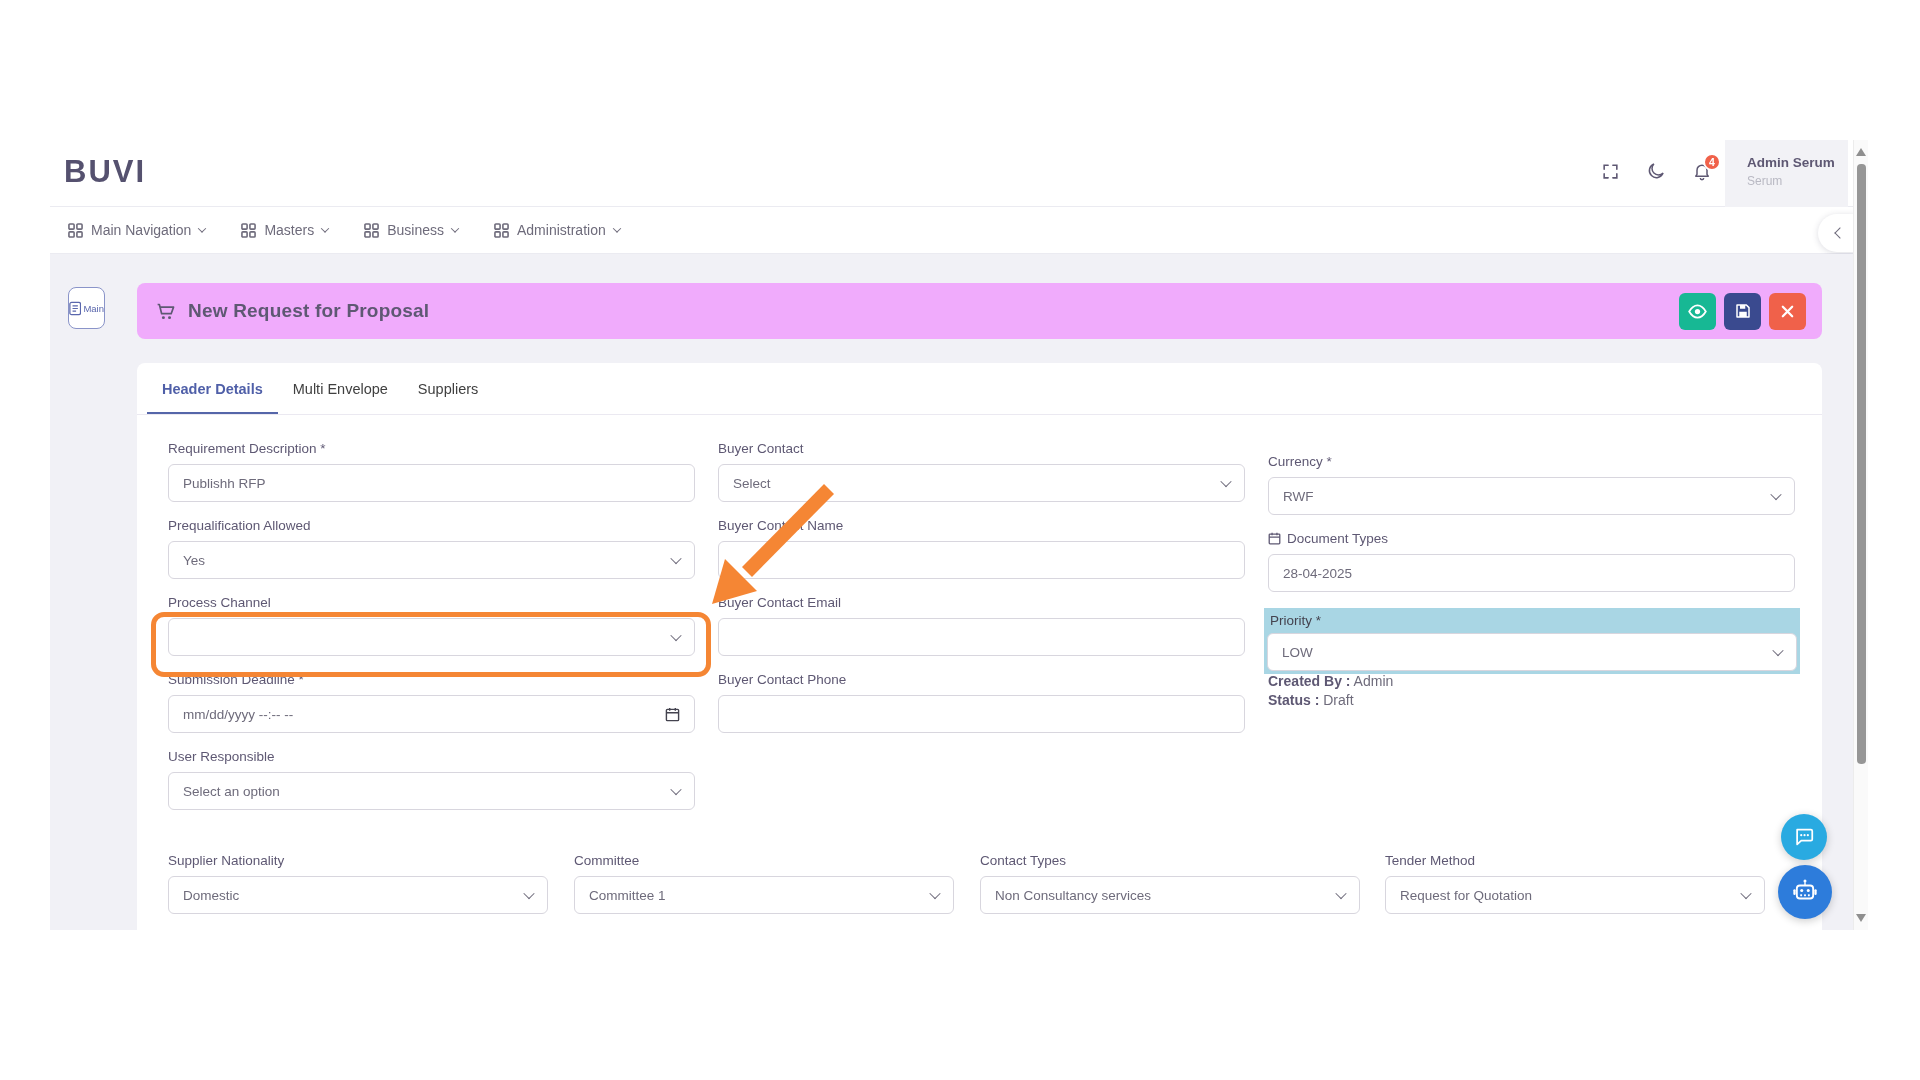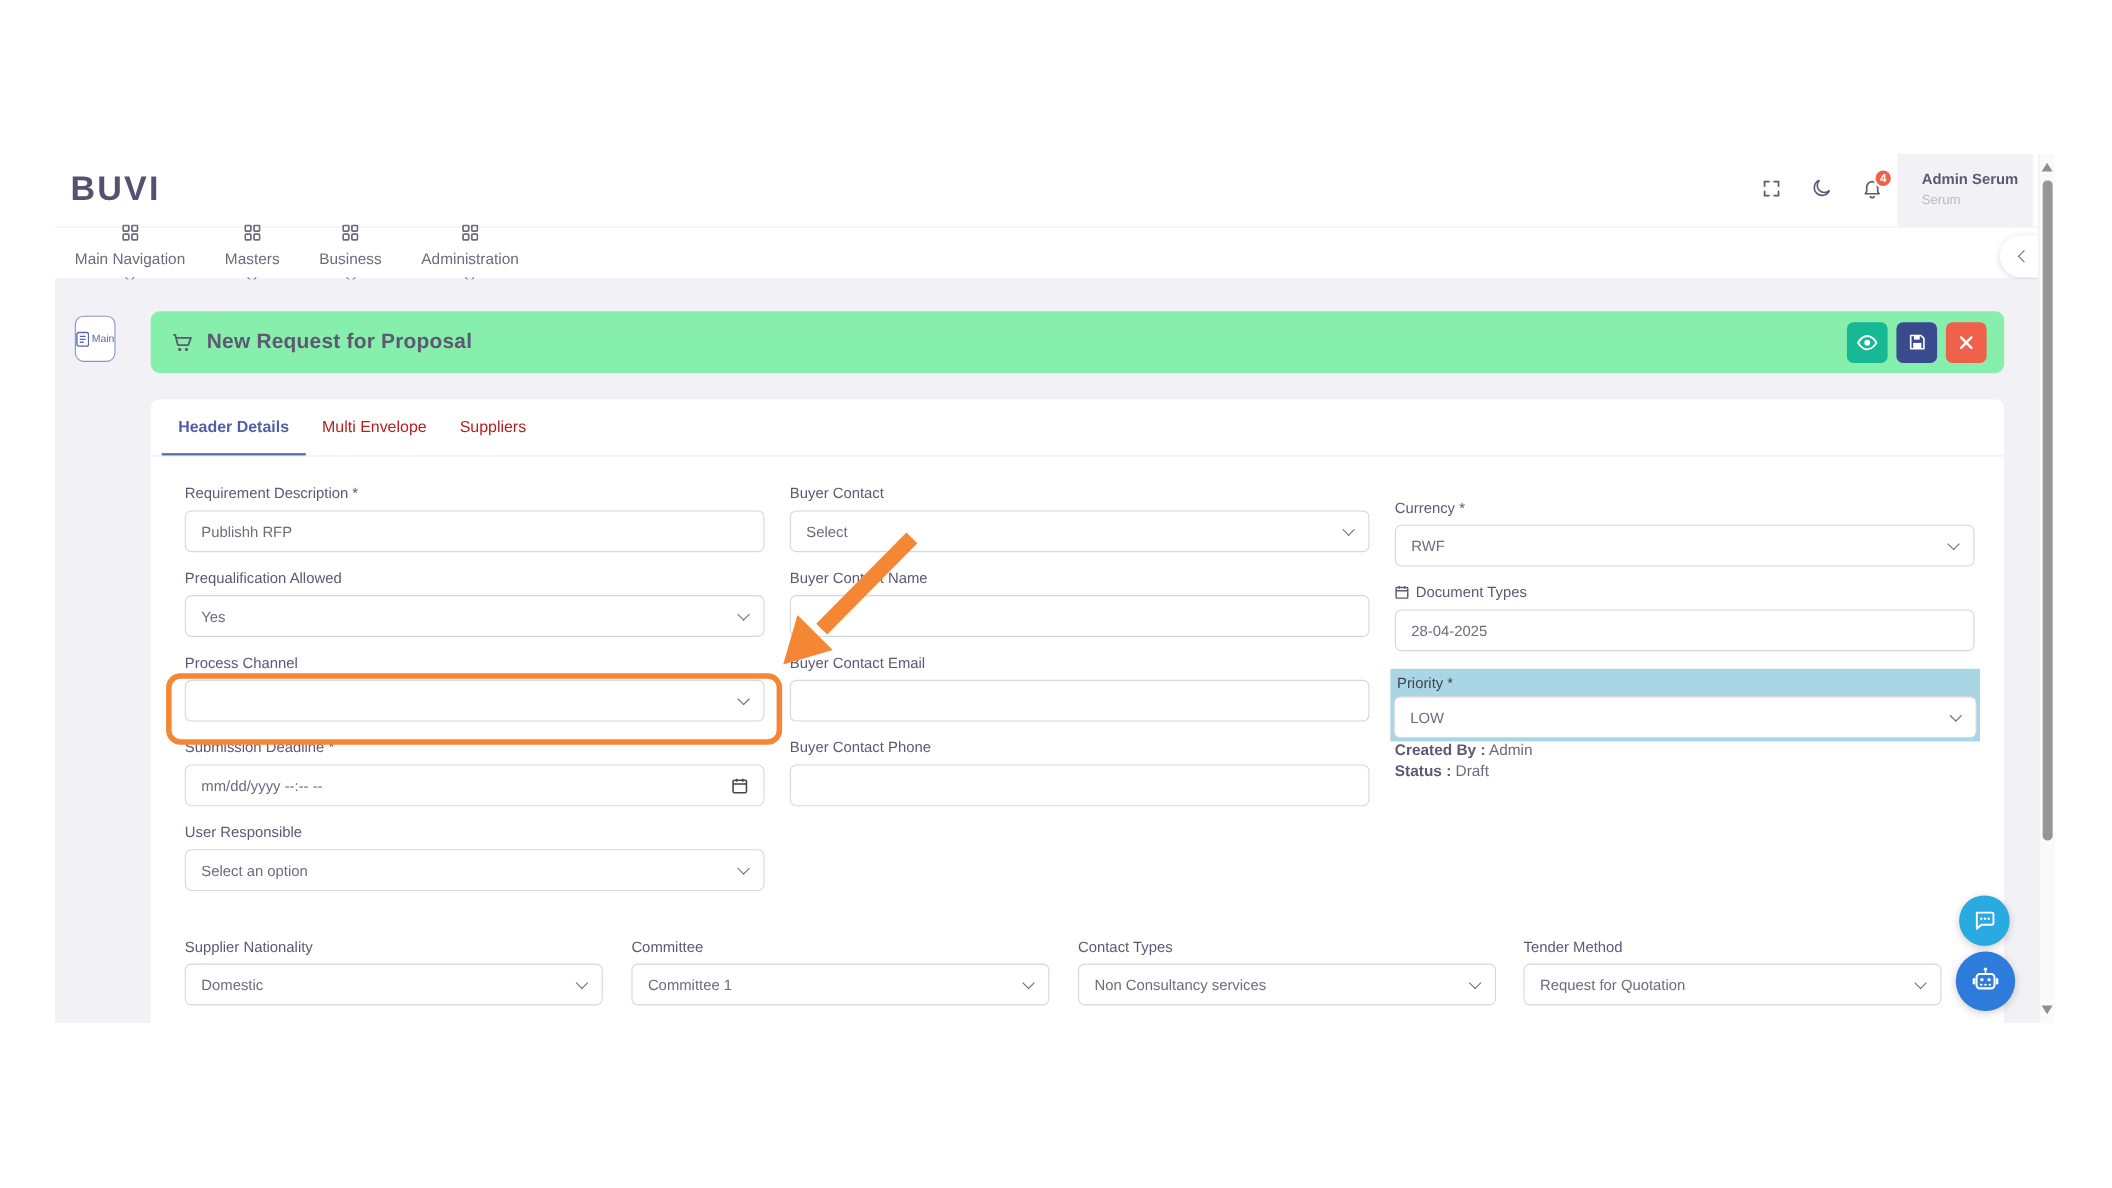--- a/index.html
+++ b/index.html
@@ -19,47 +19,47 @@
   .badge{ position:absolute; top:-7px; right:-8px; width:18px; height:18px; border-radius:50%;
           background:#f0614a; color:#fff; font-size:10.5px; font-weight:700; display:flex;
           align-items:center; justify-content:center; border:2px solid #fff; }
   .userchip{ position:absolute; right:5px; top:0; width:123px; height:67px; background:#f2f2f6;
              padding:15px 10px 0 22px; cursor:pointer; }
   .uname{ font-size:13.5px; font-weight:700; color:#5e5873; }
   .urole{ font-size:12px; color:#b9b9c3; margin-top:4px; }
   
   .navbar{ position:absolute; left:50px; top:207px; width:1803px; height:47px; background:#fff;
            border-bottom:1px solid #ebebf1; display:flex; align-items:center; padding-left:18px; gap:36px; }
-  .navitem{ display:flex; align-items:center; gap:8px; font-size:14px; color:#6e6b7b; cursor:pointer;flex-direction:column; }
+  .navitem{ display:flex; align-items:center; gap:8px; font-size:14px; color:#6e6b7b; cursor:pointer; }
   .chev{ display:inline-block; width:8px; height:8px; border-right:1.7px solid #6e6b7b;
          border-bottom:1.7px solid #6e6b7b; transform:rotate(45deg) translate(-1px,-1px); }
   .chev.sm{ width:6px; height:6px; }
   .collapse-pill{ position:absolute; left:1818px; top:214px; width:38px; height:38px; background:#fff;
                   border-radius:19px 0 0 19px; box-shadow:0 1px 6px rgba(60,60,90,.18);
                   display:flex; align-items:center; justify-content:center; cursor:pointer; }
   .chev.left{ transform:rotate(135deg); margin-left:6px; }
   
   .page-bg{ position:absolute; left:50px; top:254px; width:1803px; height:676px; background:#f1f1f6; }
   .main-mini{ position:absolute; left:68px; top:287px; width:37px; height:42px; background:#fff;
               border:1px solid #8a94c9; border-radius:8px; display:flex; 
               align-items:center; justify-content:center; gap:2px; cursor:pointer; }
   .main-mini span{ font-size:9.5px; color:#5a67ad; }
-  .title-card{ position:absolute; left:137px; top:283px; width:1685px; height:56px; background:#86efac;
+  .title-card{ position:absolute; left:137px; top:283px; width:1685px; height:56px; background:#f0abfc;
                border-radius:8px; display:flex; align-items:center; padding:0 16px 0 18px; }
   .title-card h1{ font-size:19px; font-weight:600; color:#5e5873; margin-left:12px; letter-spacing:.2px; }
   .actions{ margin-left:auto; display:flex; gap:8px; }
   .abtn{ width:37px; height:37px; border:none; border-radius:6px; display:flex; align-items:center;
          justify-content:center; cursor:pointer; }
   .abtn.view{ background:#17b894; }
   .abtn.save{ background:#3a4a8f; }
   .abtn.close{ background:#f0614a; }
   .content-card{ position:absolute; left:137px; top:363px; width:1685px; height:567px; background:#fff;
                  border-radius:8px 8px 0 0; }
   .tabs{ display:flex; height:52px; padding-left:10px; border-bottom:1px solid #ebe9f1; }
-  .tab{ padding:18px 15px 0; font-size:14.5px; color:#b91c1c; cursor:pointer; }
+  .tab{ padding:18px 15px 0; font-size:14.5px; color:#404040; cursor:pointer; }
   .tab.active{ font-weight:600; color:#4f5fa8; border-bottom:2px solid #5566a9; }
   
   .field{ position:absolute; }
   .field label{ display:flex; align-items:center; gap:6px; font-size:13.5px; color:#5e5873; margin-bottom:8px; }
   .ctrl{ height:38px; background:#fff; border:1px solid #d8d6de; border-radius:6px; display:flex;
          align-items:center; padding:0 14px; font-size:13.5px; color:#6e6b7b; cursor:pointer; }
   .ctrl .chev{ margin-left:auto; }
   .ctrl .ph{ color:#6e6b7b; }
   .ctrl .cal{ margin-left:auto; display:inline-flex; }
   .prio{ position:absolute; left:1264px; top:608px; width:536px; background:#a9d6e4; padding:0 3px 3px 3px; }

